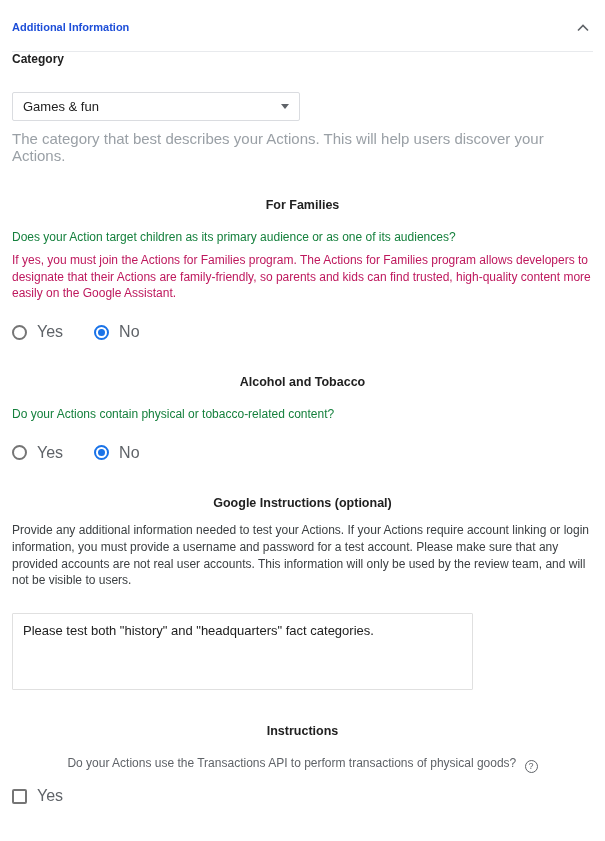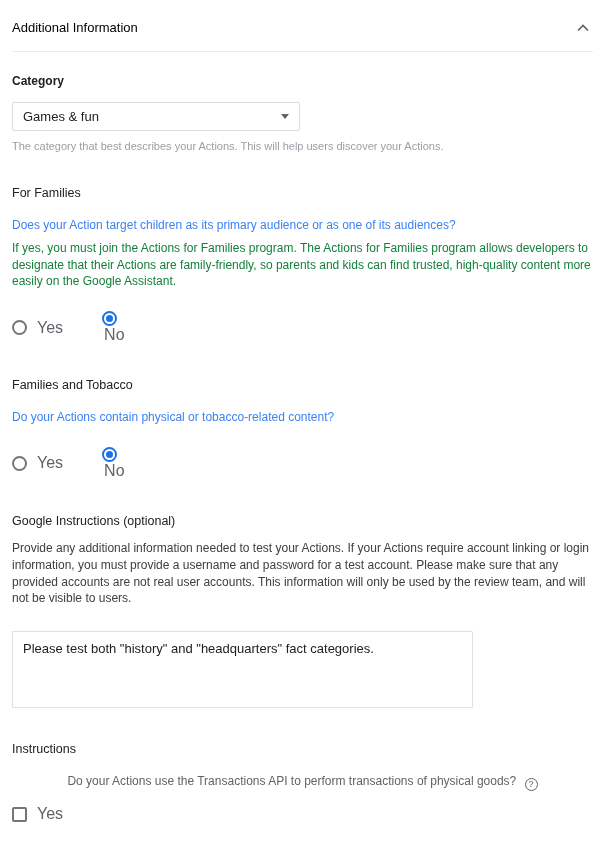--- a/index.html
+++ b/index.html
@@ -11,60 +11,60 @@
     color: #212121;
   }
   .page { padding: 14px 12px 20px 12px; }
 
   .panel-header {
     display: flex;
     align-items: center;
     justify-content: space-between;
     padding: 2px 2px 0 0;
   }
-  .panel-title { font-size: 13px; font-weight: normal; color: #000000; }
+  .panel-title { font-size: 11px; font-weight: bold; color: #1d4ed8; }
   .chevron-btn { display: inline-flex; align-items: center; cursor: pointer; padding: 2px; }
   .divider { border-bottom: 1px solid #e8eaed; margin-top: 13px; }
 
   .field-label { font-size: 12px; font-weight: bold; color: #212121; }
-  .section-title { font-size: 12.5px; font-weight: normal; color: #212121; }
+  .section-title { font-size: 12.5px; font-weight: bold; color: #212121; text-align: center; }
 
-  .mt-22 { margin-top: 22px; }
+  .mt-22 { }
   .mt-30 { margin-top: 34px; }
 
   .select {
-    margin-top: 14px;
+    margin-top: 26px;
     width: 288px;
     height: 29px;
     border: 1px solid #dadce0;
     border-radius: 2px;
     display: flex;
     align-items: center;
     justify-content: space-between;
     padding: 4px 10px;
     font-size: 13px;
     color: #212121;
     cursor: pointer;
     background: #fff;
   }
   .caret {
     width: 0; height: 0;
     border-left: 4.5px solid transparent;
     border-right: 4.5px solid transparent;
     border-top: 5px solid #5f6368;
   }
-  .helper { margin-top: 9px; font-size: 11px; color: #9aa0a6; }
+  .helper { margin-top: 9px; font-size: 15px; color: #9aa0a6; }
 
-  .question { margin-top: 17px; font-size: 12px; color: #3b82f6; line-height: 1.4; }
-  .description { margin-top: 6px; font-size: 12px; color: #15803d; line-height: 1.4; }
+  .question { margin-top: 17px; font-size: 12px; color: #15803d; line-height: 1.4; }
+  .description { margin-top: 6px; font-size: 12px; color: #be185d; line-height: 1.4; }
   .question.gray { color: #5f6368; text-align: center; }
 
   .radio-row { margin-top: 21px; display: flex; align-items: center; }
   .radio-option { display: flex; align-items: center; cursor: pointer; }
-  .radio-option + .radio-option { margin-left: 31px; flex-direction: column; }
+  .radio-option + .radio-option { margin-left: 31px; }
   .radio {
     width: 15px; height: 15px;
     border: 2px solid #757575;
     border-radius: 50%;
     display: inline-flex;
     align-items: center;
     justify-content: center;
     background: #fff;
   }
   .radio.checked { border-color: #1a73e8; }
@@ -152,21 +152,21 @@
         <span class="option-label">Yes</span>
       </label>
       <label class="radio-option">
         <span class="radio checked"></span>
         <span class="option-label">No</span>
       </label>
     </div>
   </section>
 
   <section>
-    <div class="section-title mt-30">Families and Tobacco</div>
+    <div class="section-title mt-30">Alcohol and Tobacco</div>
     <div class="question">Do your Actions contain physical or tobacco-related content?</div>
     <div class="radio-row">
       <label class="radio-option">
         <span class="radio"></span>
         <span class="option-label">Yes</span>
       </label>
       <label class="radio-option">
         <span class="radio checked"></span>
         <span class="option-label">No</span>
       </label>

